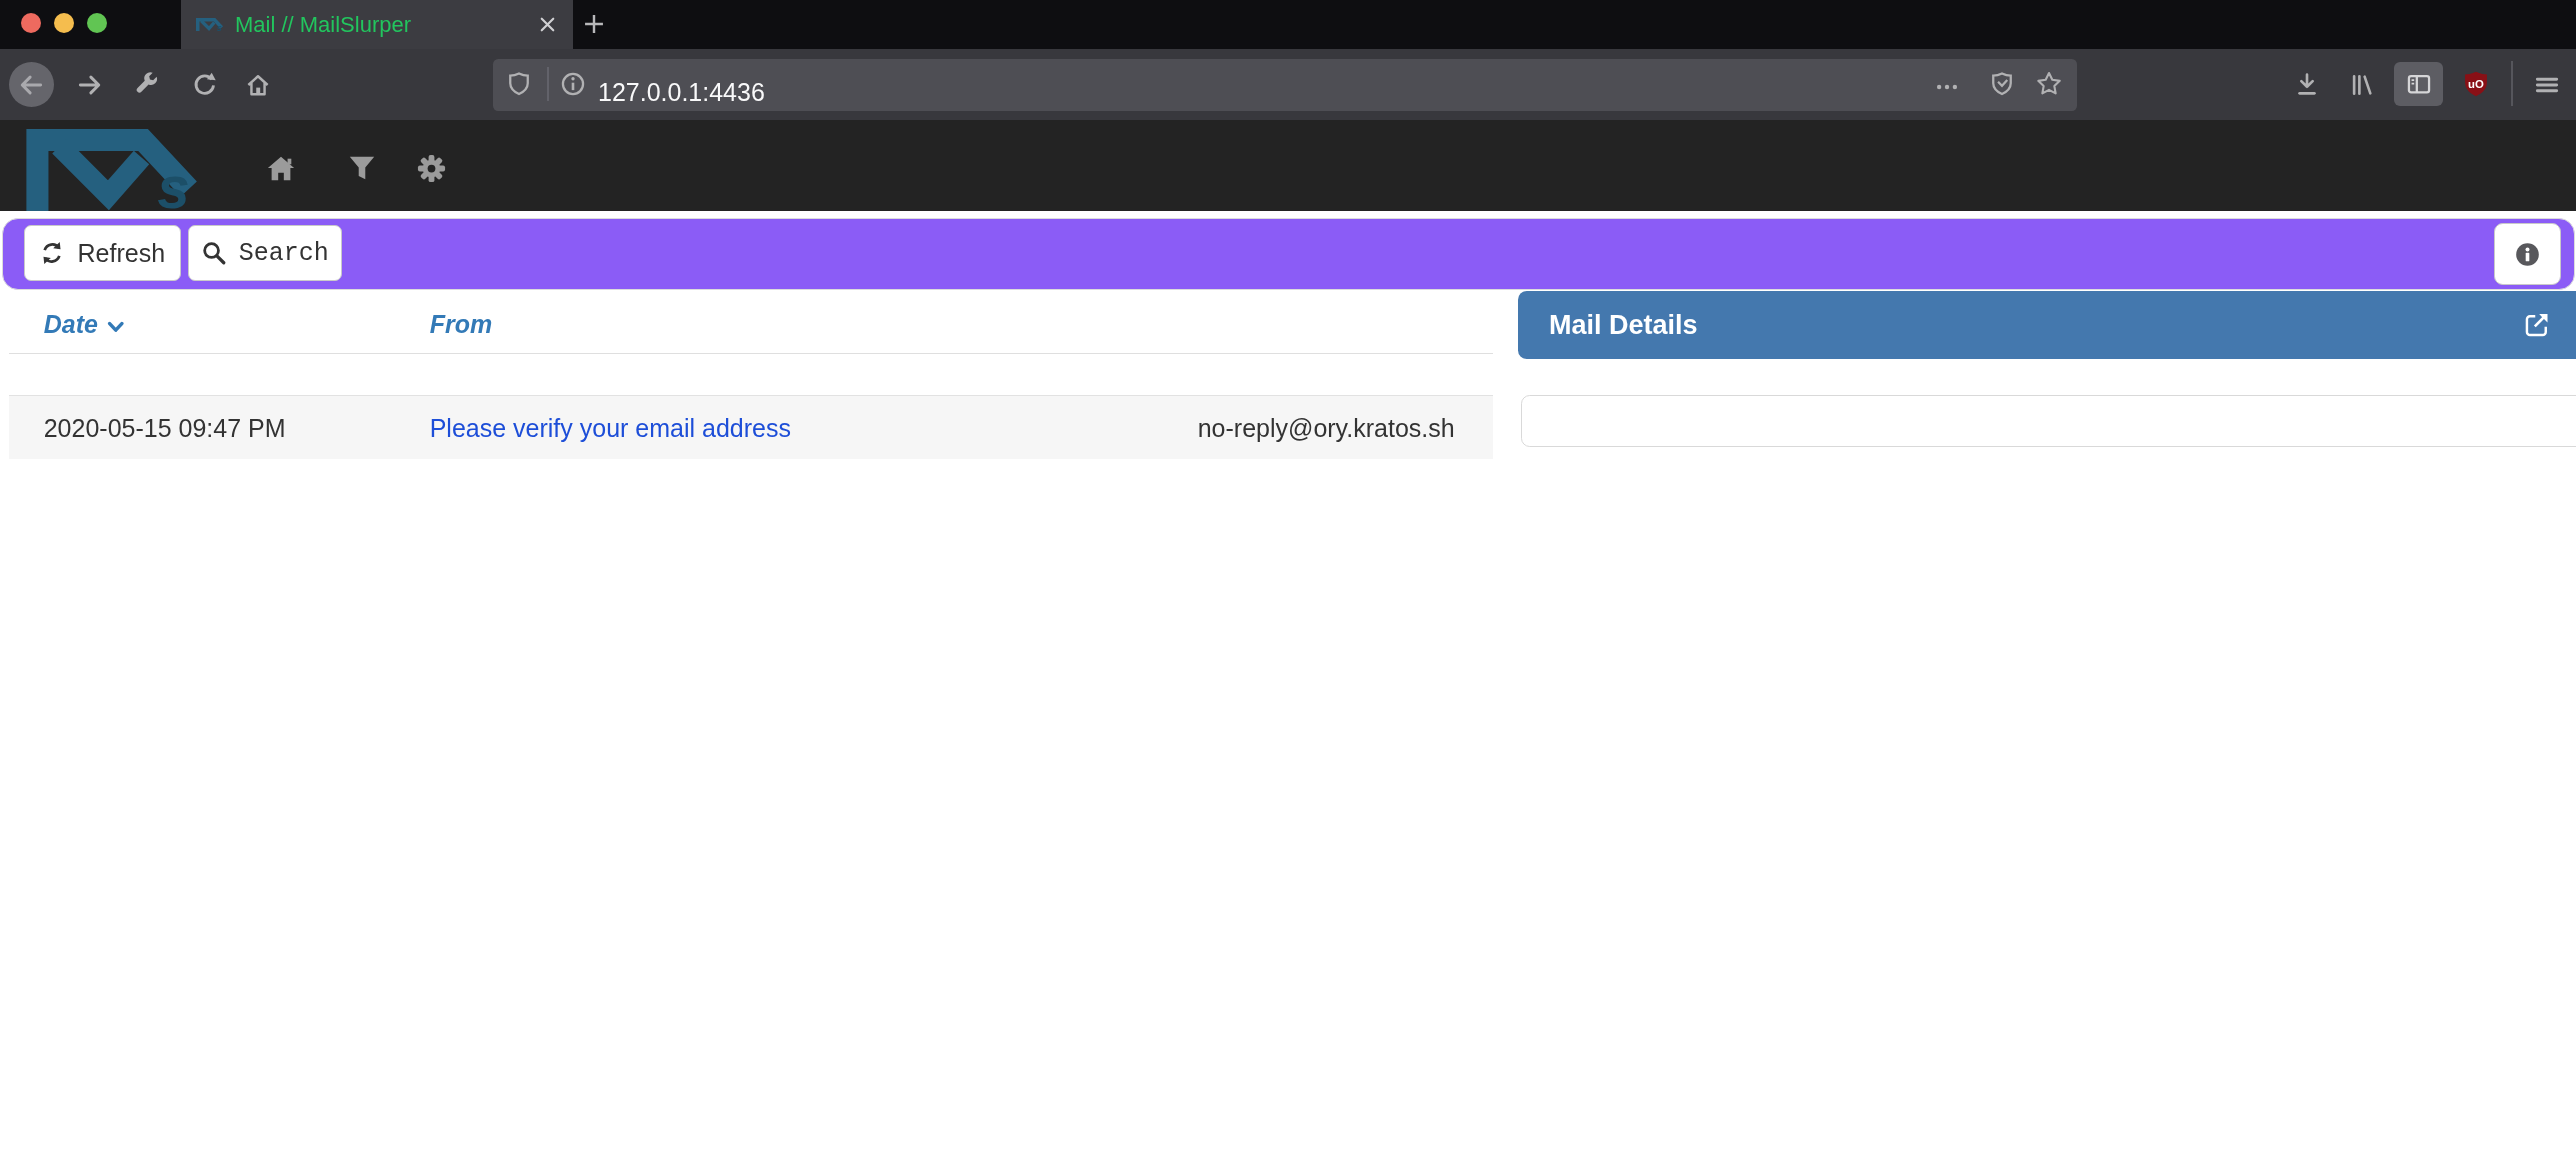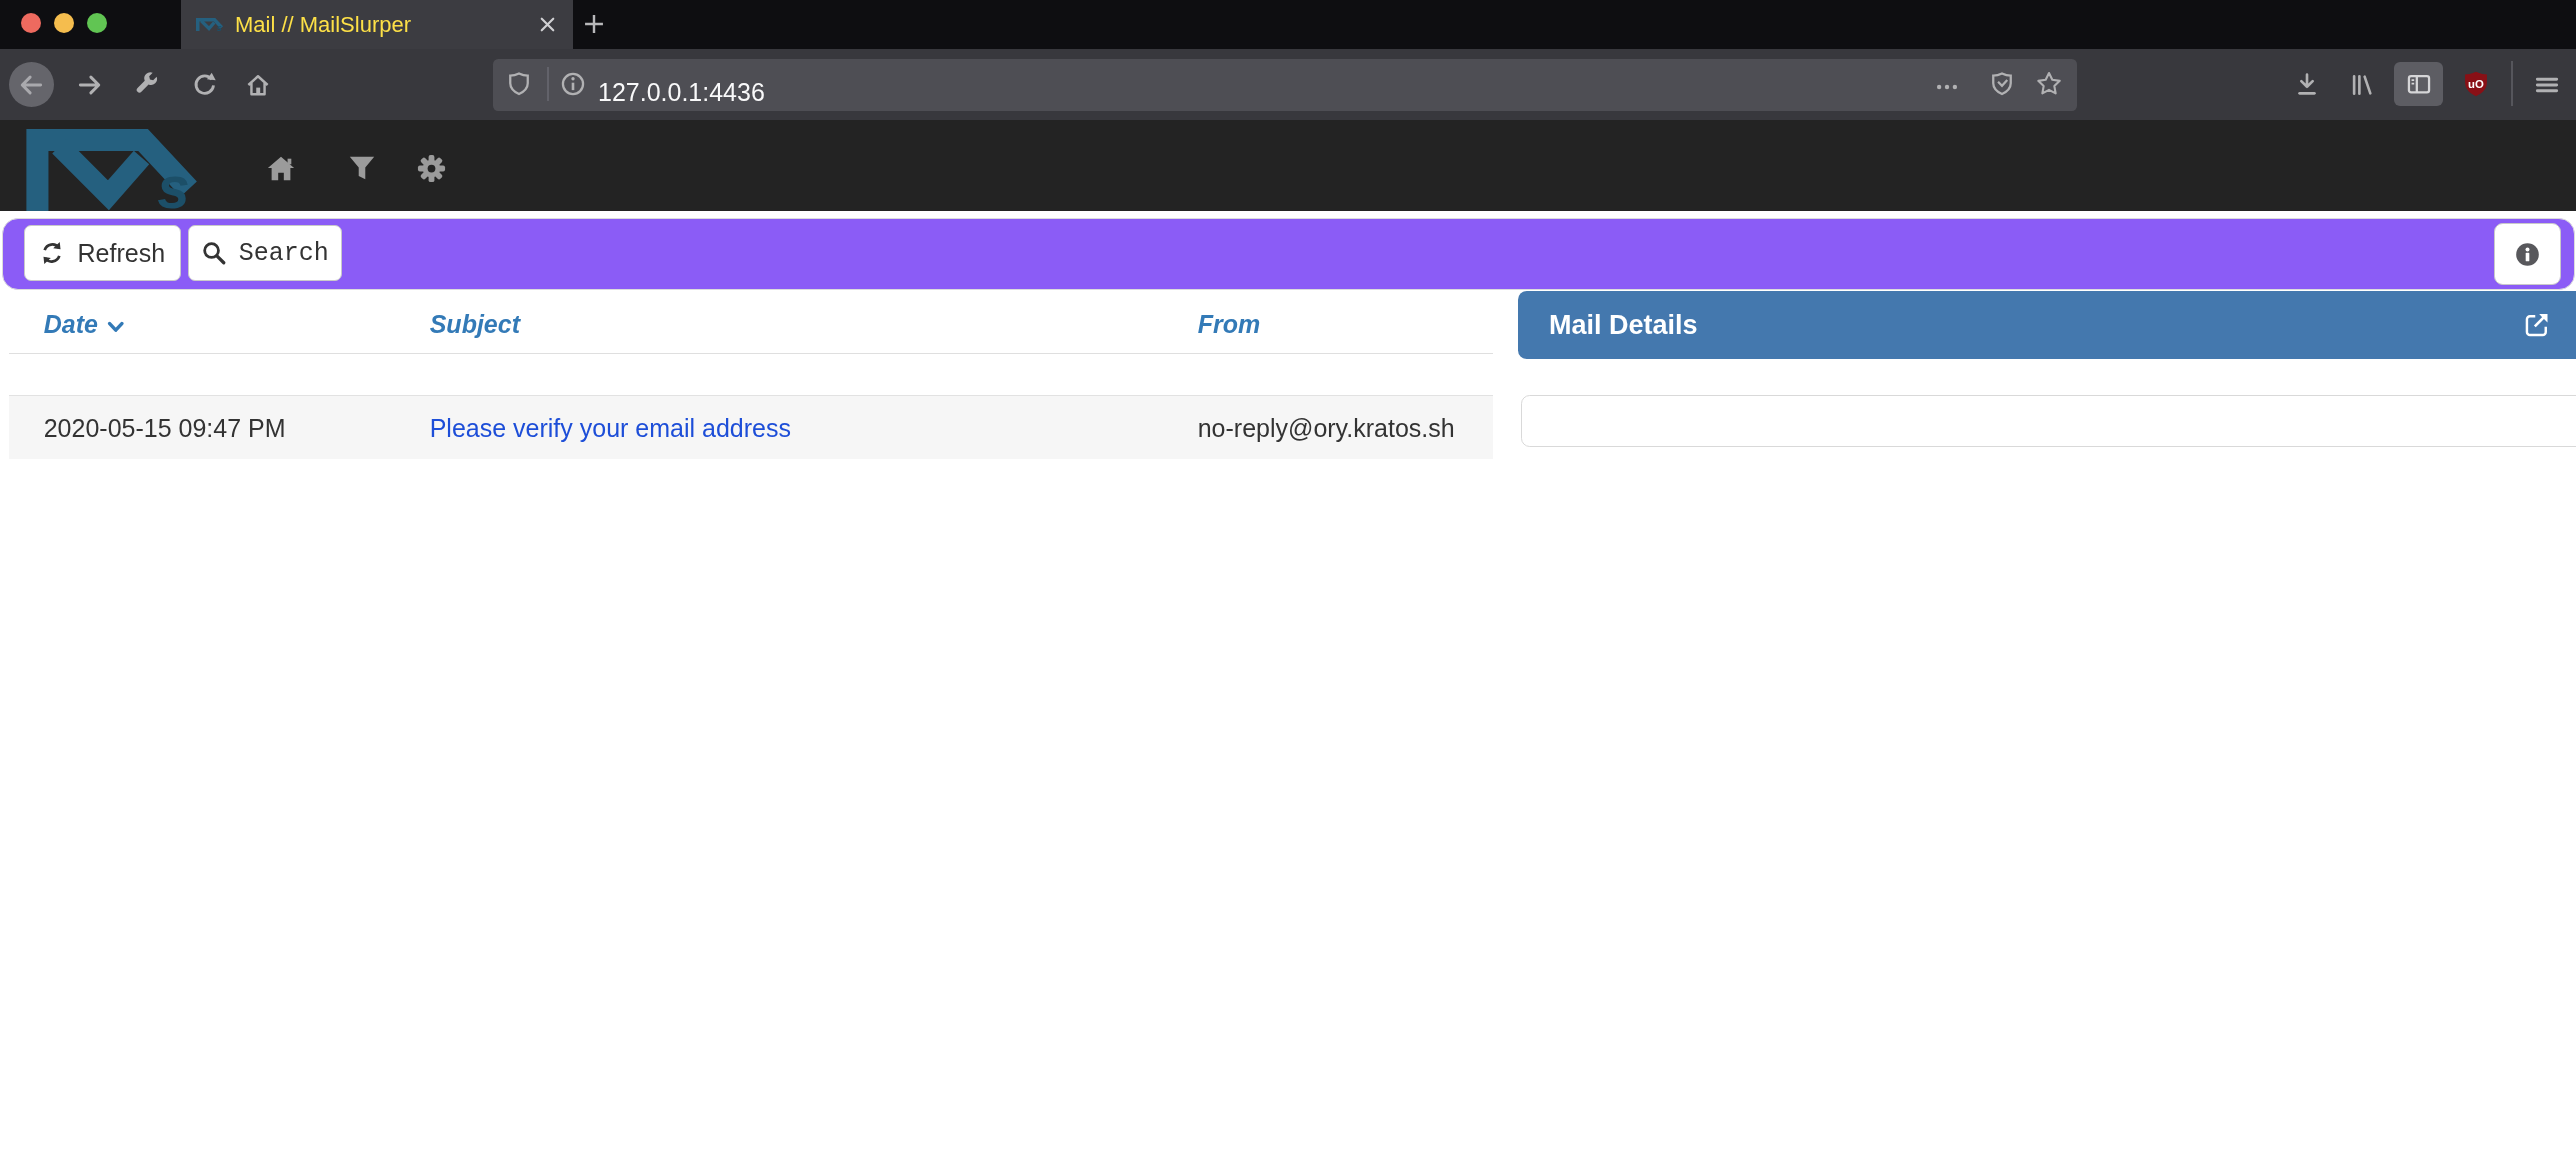--- a/index.html
+++ b/index.html
@@ -8,21 +8,21 @@
 
   
   #titlebar { position:absolute; left:0; top:0; width:2576px; height:49px; background:#0e0e11; }
   .light { position:absolute; top:13px; width:20px; height:20px; border-radius:50%; }
   #light-close { left:21px;  background:#ee6a5f; }
   #light-min   { left:54px;  background:#f5bd4e; }
   #light-zoom  { left:87px; background:#61c553; }
 
   #tab { position:absolute; left:181px; top:0; width:392px; height:49px; background:#3c3c41; }
   #tab-title { position:absolute; left:54px; top:0; height:49px; line-height:49px;
-               color:#fde047; font-size:22px; white-space:nowrap; }
+               color:#22c55e; font-size:22px; white-space:nowrap; }
   #tab-favicon { position:absolute; left:15px; top:18.3px; }
   #tab-close { position:absolute; right:14px; top:13px; width:23px; height:23px; }
   #new-tab-btn { position:absolute; left:581px; top:11.3px; width:26px; height:26px; }
 
   #browser-toolbar { position:absolute; left:0; top:49px; width:2576px; height:71px; background:#38383d; }
   #back-circle { position:absolute; left:8.7px; top:13px; width:45px; height:45px;
                  border-radius:50%; background:#65656b; }
   #back-circle svg { position:absolute; left:8.7px; top:8.7px; }
   .tb-icon { position:absolute; top:22px; width:28px; height:28px; }
 
@@ -244,21 +244,20 @@
   </div>
 </div>
 
 <div id="mail-table">
   <div id="thead" class="trow">
     <div class="c-date">
       <span>Date</span><span class="sort-ch"><svg width="17.5" height="12.2" viewBox="0 0 20 14">
             <path d="M3 3 L10 10.5 L17 3" fill="none" stroke="#337ab7" stroke-width="4" stroke-linecap="round" stroke-linejoin="round"></path>
           </svg></span>
     </div>
-    <div class="c-subject">Subject</div>
     <div class="c-from">From</div>
   </div>
 
   <div id="row-empty" class="trow"></div>
 
   <div id="row-mail" class="trow">
     <div class="c-date">2020-05-15 09:47 PM</div>
     <div class="c-subject">
       <a class="subject-link">Please verify your email address</a>
     </div>

